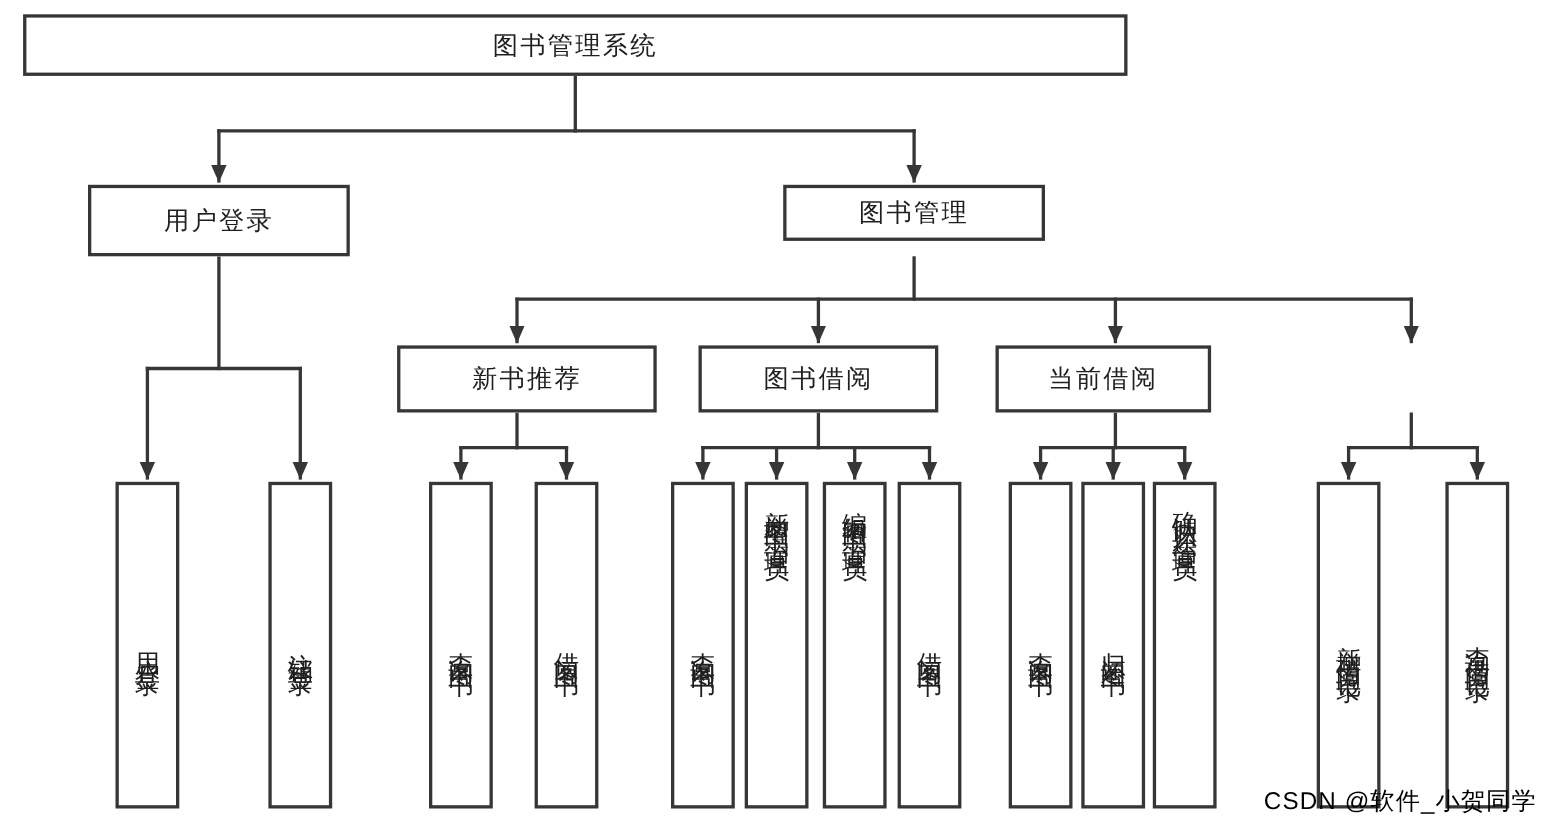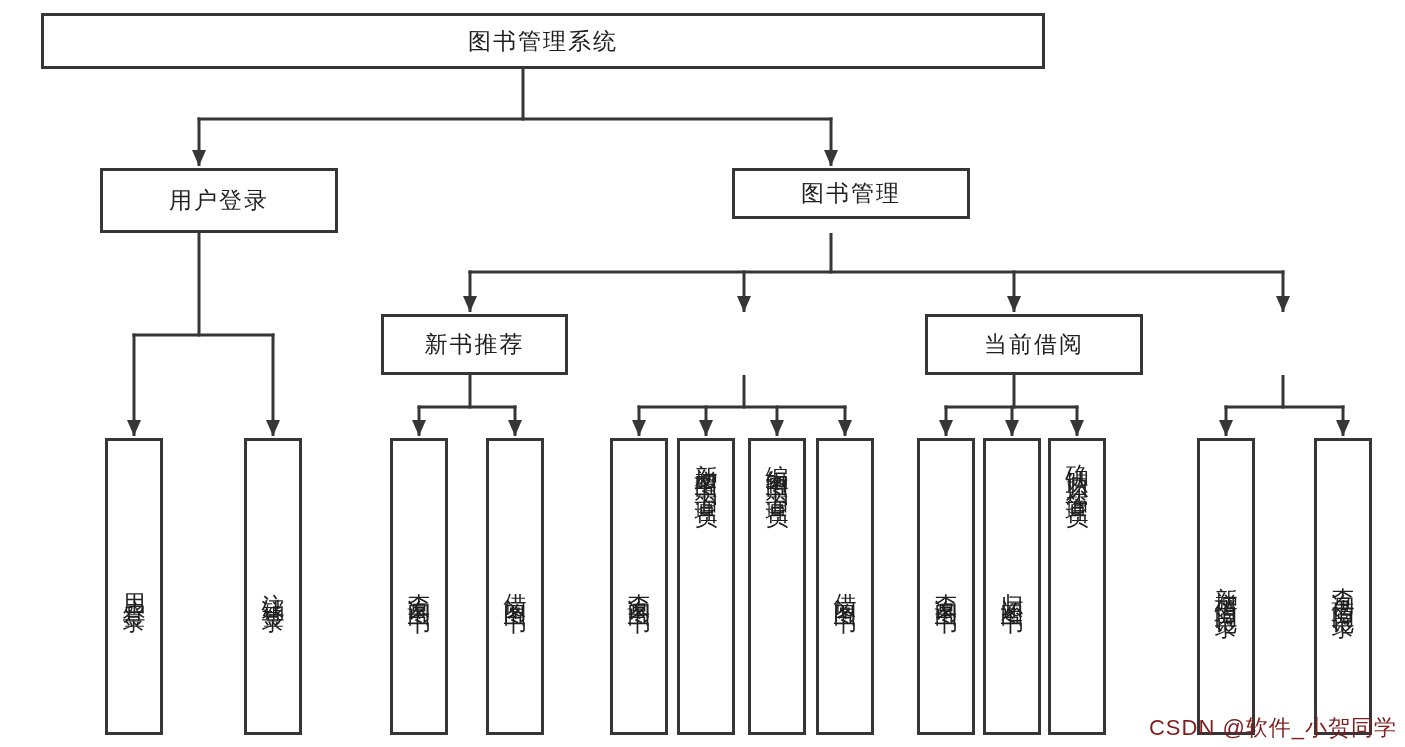--- a/index.html
+++ b/index.html
@@ -5,41 +5,41 @@
   html,body{margin:0;padding:0;background:#ffffff;}
   .canvas{
     position:relative;width:1405px;height:747px;background:#ffffff;
     font-family:"Liberation Sans",sans-serif;color:#1f1f1f;overflow:hidden;
   }
   svg.wires{position:absolute;left:0;top:0;width:1405px;height:747px;}
   .box{
     position:absolute;border:3px solid #363636;background:#ffffff;
     box-sizing:border-box;display:flex;align-items:center;justify-content:center;
   }
-  .hbox{font-size:23px;letter-spacing:2px;margin-left:20px;}
+  .hbox{font-size:23px;letter-spacing:2px;}
   .vbox{font-size:23px;}
   .vbox .vtext{writing-mode:vertical-rl;letter-spacing:6px;line-height:1;}
   .vtop{align-items:flex-start;padding-top:5px;}
   
   .n-root{left:21px;top:13px;width:1004px;height:56px;}
   .n-l2a{left:80px;top:168px;width:238px;height:65px;}
   .n-l2b{left:712px;top:168px;width:238px;height:51px;}
-  .n-g1{left:361px;top:314px;width:187px;height:61px;text-align:right;}
+  .n-g1{left:361px;top:314px;width:236px;height:61px;text-align:right;}
   .n-g2{left:635px;top:314px;width:218px;height:61px;}
-  .n-g3{left:905px;top:314px;width:218px;height:61px;}
+  .n-g3{left:905px;top:314px;width:196px;height:61px;}
   .n-g4{left:1174px;top:314px;width:218px;height:61px;}
   .tall{top:438px;width:58px;height:297px;}
   .n-c1{left:105px;}  .n-c2{left:244px;}
   .n-c3{left:390px;}  .n-c4{left:486px;}
   .n-c5{left:610px;}  .n-c6{left:677px;}
   .n-c7{left:748px;}  .n-c8{left:816px;}
   .n-c9{left:917px;}  .n-c10{left:983px;} .n-c11{left:1048px;}
   .n-c12{left:1197px;}.n-c13{left:1314px;}
   .wm{
-    position:absolute;right:8px;bottom:4px;font-size:22px;color:#7f1d1d;
+    position:absolute;right:8px;bottom:4px;font-size:22px;color:#000000;
     letter-spacing:1px;white-space:nowrap;
   }
 </style>
 </head>
 <body>
 
 <div class="canvas">
 
   <svg class="wires" viewBox="0 0 1405 747" fill="none" stroke="#363636" stroke-width="3">
     <defs>
@@ -110,20 +110,23 @@
   <div class="box hbox n-l2a">
     <span>用户登录</span>
   </div>
   <div class="box hbox n-l2b">
     <span>图书管理</span>
   </div>
 
   <div class="box hbox n-g1">
     <span>新书推荐</span>
   </div>
+  <div class="box hbox n-g2">
+    <span>图书借阅</span>
+  </div>
   <div class="box hbox n-g3">
     <span>当前借阅</span>
   </div>
 
   <div class="box vbox tall n-c1">
     <span class="vtext">用户登录</span>
   </div>
   <div class="box vbox tall n-c2">
     <span class="vtext">注销登录</span>
   </div>

